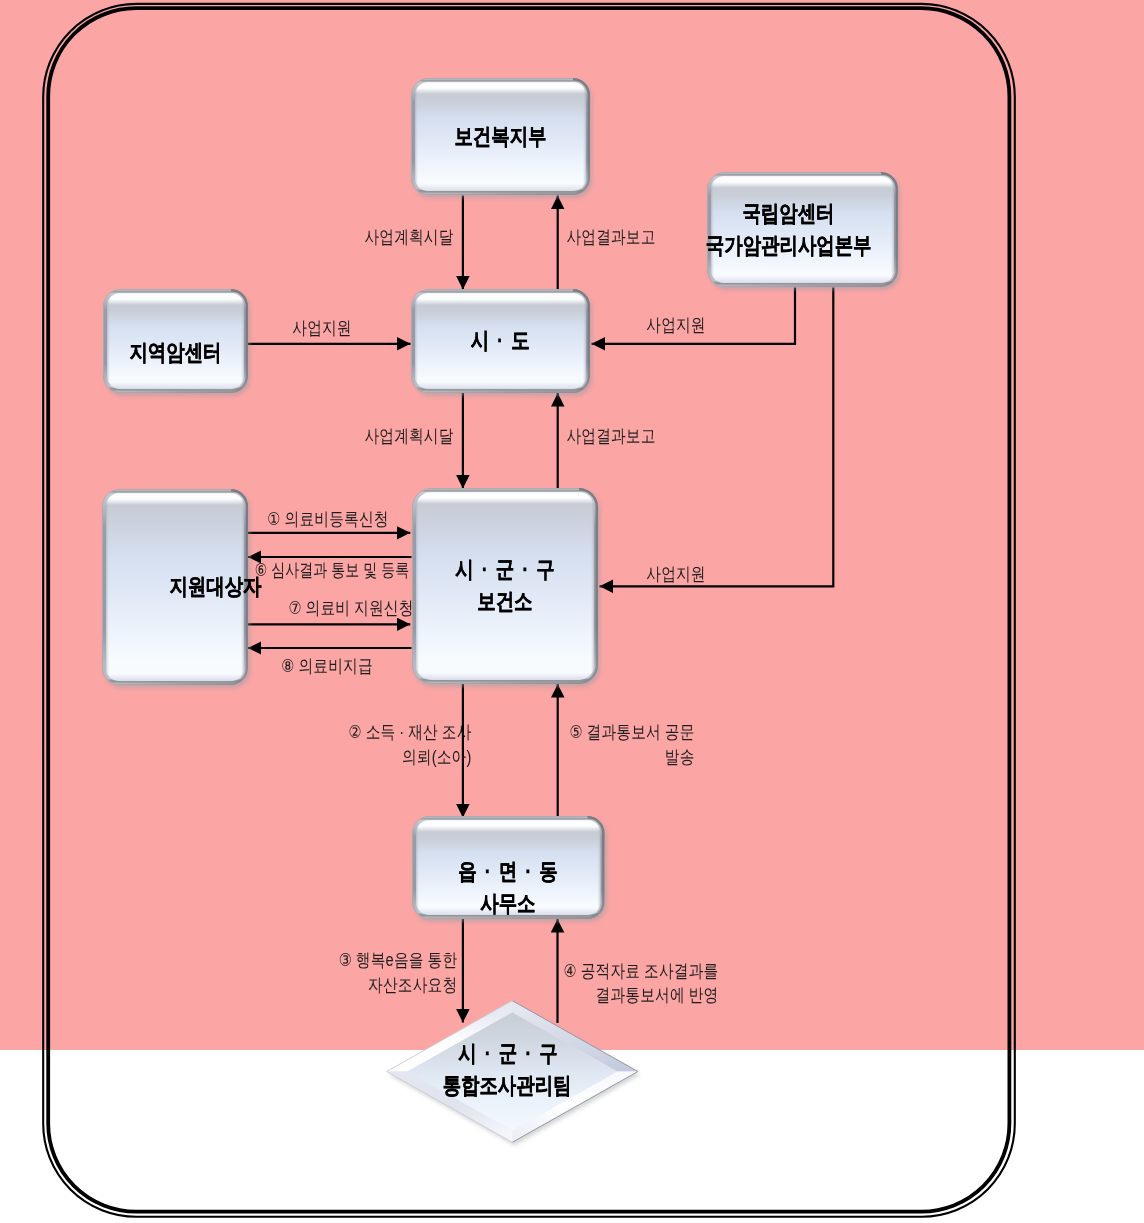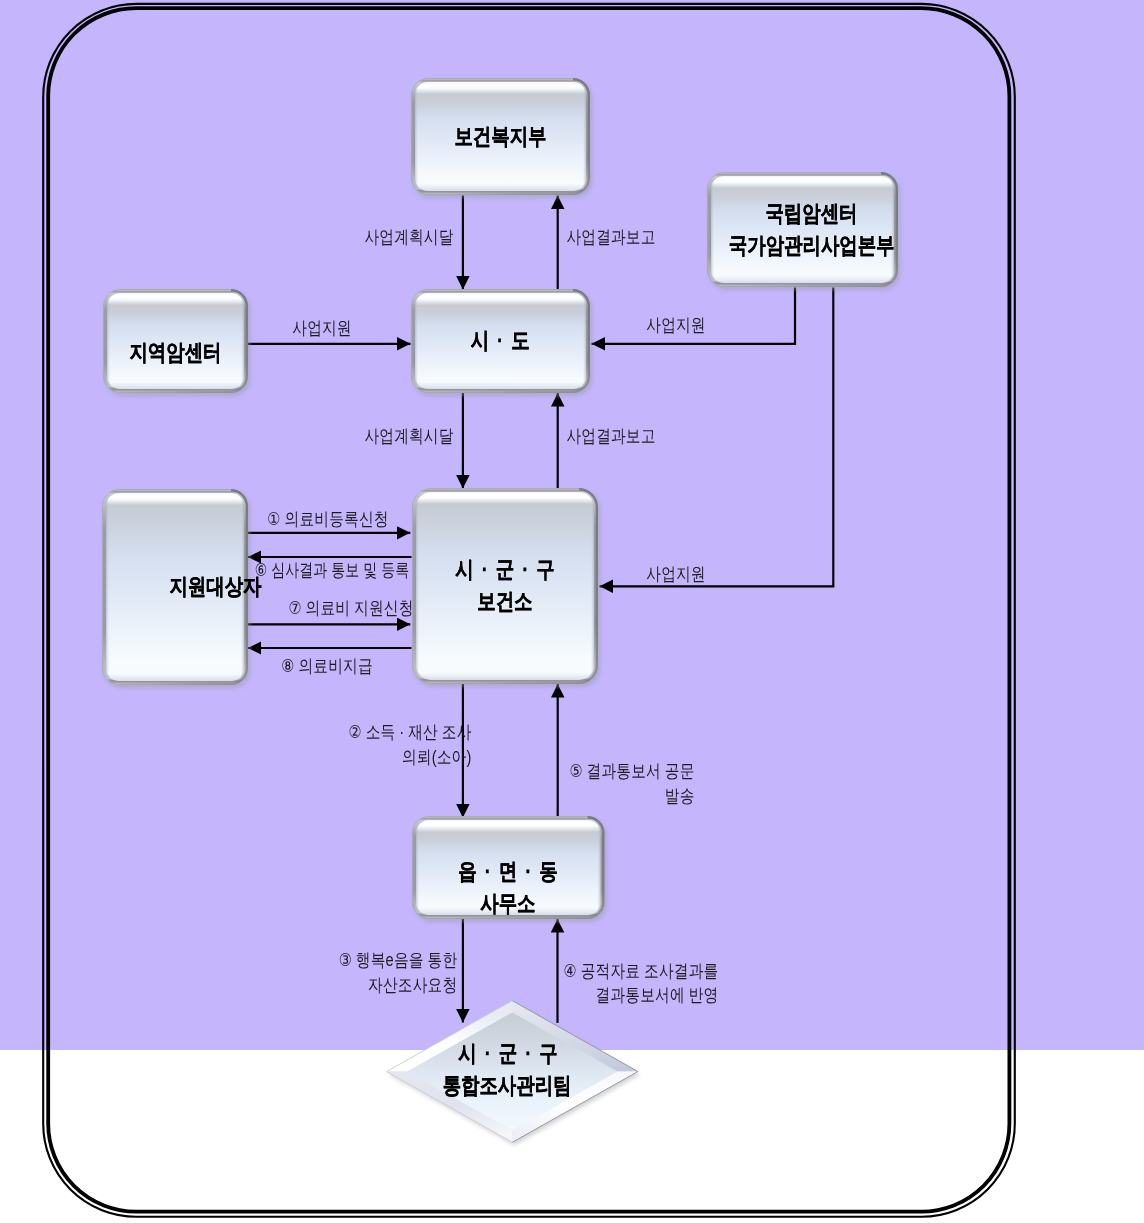--- a/index.html
+++ b/index.html
@@ -1,20 +1,20 @@
 <!DOCTYPE html>
 <html><head>
 <meta charset="utf-8">
 <title>Flow</title>
 <style>
   html,body{margin:0;padding:0;background:#ffffff;}
   body{width:1144px;height:1223px;overflow:hidden;
        font-family:"Liberation Sans","DejaVu Sans",sans-serif;
        -webkit-font-smoothing:antialiased;}
-  #stage{position:relative;width:1144px;height:1050px;background:#c4b5fd;}
+  #stage{position:relative;width:1144px;height:1050px;background:#fca5a5;}
   svg#shapes{position:absolute;left:0;top:0;width:1144px;height:1223px;}
   .node{position:absolute;display:flex;flex-direction:column;align-items:center;
         justify-content:center;text-align:center;color:#000;font-weight:bold;
         pointer-events:none;font-size:22.6px;}
   .node .ln{line-height:31.9px;white-space:nowrap;transform:scaleX(0.815);
             word-spacing:3.5px;-webkit-text-stroke:0.32px #000;}
   .lbl{position:absolute;color:#1d1d1d;white-space:nowrap;text-align:right;
        font-size:18px;line-height:24.6px;transform:translate(-50%,-50%);}
   .lbl > div{transform:scaleX(0.815);transform-origin:center center;
              word-spacing:-0.5px;letter-spacing:0.25px;}
@@ -432,21 +432,21 @@
           <path d="M512.3,1000.7 L637.9,1071.5 L512.3,1142.3" fill="none" stroke="#8d9099" stroke-width="0.9"></path>
           <path d="M512.3,1142.3 L386.69999999999993,1071.5 L512.3,1000.7" fill="none" stroke="#c9ccd4" stroke-width="0.9"></path>
           <polygon points="512.3,1012.3820000000001 617.1759999999999,1071.5 512.3,1130.618 407.424,1071.5" fill="url(#diaInner)"></polygon>
         </g>
       </g>
 </svg>
 
 <div class="node" style="left:411px;top:78px;width:179px;height:117px;">
   <div class="ln">보건복지부</div>
 </div>
-<div class="node" style="left:716px;top:172px;width:191px;height:115px;">
+<div class="node" style="left:693px;top:172px;width:191px;height:115px;">
   <div class="ln">국립암센터</div>
   <div class="ln">국가암관리사업본부</div>
 </div>
 <div class="node" style="left:103px;top:301px;width:145px;height:104px;">
   <div class="ln">지역암센터</div>
 </div>
 <div class="node" style="left:411px;top:289px;width:179px;height:104px;">
   <div class="ln">시 · 도</div>
 </div>
 <div class="node" style="left:102px;top:489px;width:146px;height:196px;margin-left:40px;">
@@ -495,21 +495,21 @@
 <div class="lbl" style="left:327.2px;top:666.3px;">
   <div>⑧ 의료비지급</div>
 </div>
 <div class="lbl" style="left:675.9px;top:574.3px;">
   <div>사업지원</div>
 </div>
 <div class="lbl" style="left:409.5px;top:745.4px;">
   <div>② 소득 · 재산 조사</div>
   <div>의뢰(소아)</div>
 </div>
-<div class="lbl" style="left:631.8px;top:745.4px;margin-top:39px;">
+<div class="lbl" style="left:631.8px;top:745.4px;">
   <div>⑤ 결과통보서 공문</div>
   <div>발송</div>
 </div>
 <div class="lbl" style="left:397.6px;top:973.4px;">
   <div>③ 행복e음을 통한</div>
   <div>자산조사요청</div>
 </div>
 <div class="lbl" style="left:641.0px;top:983.9px;">
   <div>④ 공적자료 조사결과를</div>
   <div>결과통보서에 반영</div>

